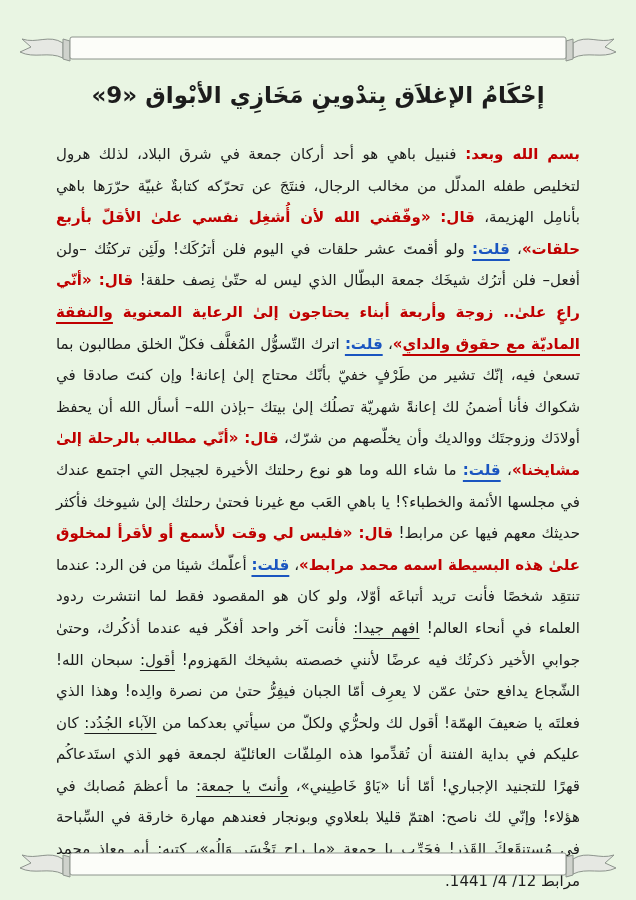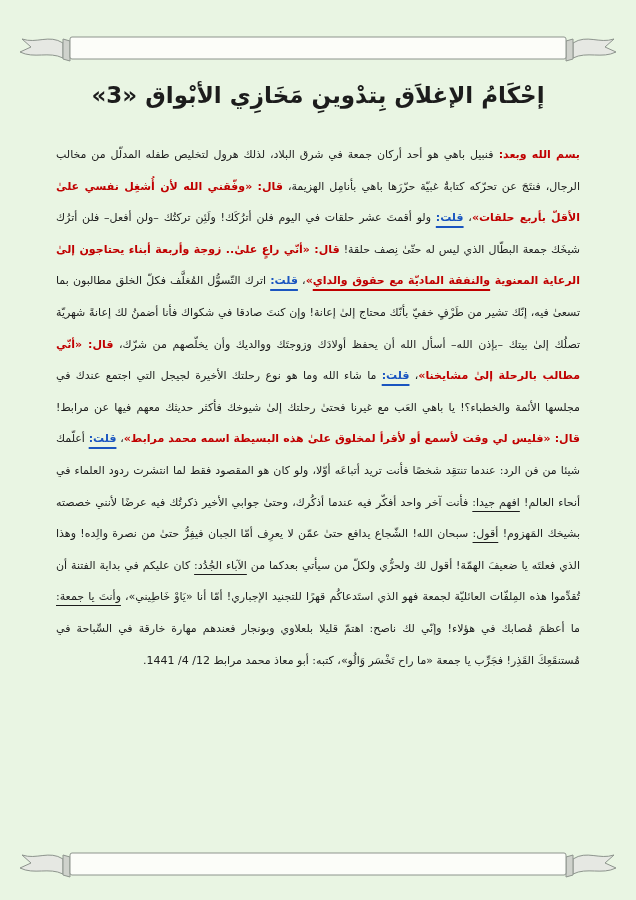--- a/index.html
+++ b/index.html
@@ -27,21 +27,21 @@
   .page-title{
     position:absolute;top:82px;left:0;right:0;margin:0;
     direction:rtl;text-align:center;
     font-size:23px;font-weight:700;color:var(--text);
     letter-spacing:0;
   }
   .body-text{
     position:absolute;top:139px;right:56px;left:56px;margin:0;
     direction:rtl;unicode-bidi:embed;
     text-align:justify;
-    font-size:11px;line-height:31.6px;
+    font-size:15px;line-height:31.6px;
     color:var(--text);
   }
   .seg-normal{color:var(--text);}
   .seg-red,.seg-red-underline{color:var(--accent-red);font-weight:700;}
   .seg-red-underline{text-decoration:underline;text-underline-offset:5px;text-decoration-thickness:1.5px;}
   .seg-blue-underline{color:var(--accent-blue);font-weight:700;text-decoration:underline;text-underline-offset:5px;text-decoration-thickness:1.5px;}
   .seg-underline{color:var(--text);text-decoration:underline;text-underline-offset:5px;text-decoration-thickness:1.2px;}
 </style>
 </head>
 <body>
@@ -51,21 +51,21 @@
   <div class="ribbon ribbon-top">
     <svg viewBox="0 0 602 40" preserveAspectRatio="none">
       <path d="M46,13 C32,4 20,14 5,9 L14,17 3,22 C17,29 32,21 46,28 Z" fill="var(--ribbon-tail)" stroke="var(--ribbon-edge)" stroke-width="1"></path>
       <path d="M556,13 C570,4 582,14 597,9 L588,17 599,22 C585,29 570,21 556,28 Z" fill="var(--ribbon-tail)" stroke="var(--ribbon-edge)" stroke-width="1"></path>
       <path d="M46,9 L53,11 L53,31 L46,29 Z" fill="var(--ribbon-fold)" stroke="var(--ribbon-edge)" stroke-width="1"></path>
       <path d="M556,9 L549,11 L549,31 L556,29 Z" fill="var(--ribbon-fold)" stroke="var(--ribbon-edge)" stroke-width="1"></path>
       <rect x="53" y="7" width="496" height="22" rx="2" fill="var(--ribbon-fill)" stroke="var(--ribbon-edge)" stroke-width="1"></rect>
     </svg>
   </div>
 
-  <h1 class="page-title">إحْكَامُ الإغلاَق بِتدْوينِ مَخَازِي الأبْواق «3»</h1>
+  <h1 class="page-title">إحْكَامُ الإغلاَق بِتدْوينِ مَخَازِي الأبْواق «9»</h1>
 
   <p class="body-text"><span class="seg-red">بسم الله وبعد: </span><span class="seg-normal">فنبيل باهي هو أحد أركان جمعة في شرق البلاد، لذلك هرول لتخليص طفله المدلّل من مخالب الرجال، فنتَجَ عن تحرّكه كتابةٌ غبيّة حرّرَها باهي بأنامِل الهزيمة، </span><span class="seg-red">قال: «وفّقني الله لأن أُشغِل نفسي علىٰ الأقلّ بأربع حلقات»</span><span class="seg-normal">، </span><span class="seg-blue-underline">قلت:</span><span class="seg-normal"> ولو أقمتَ عشر حلقات في اليوم فلن أترُكَك! ولَئِن تركتُك –ولن أفعل– فلن أترُك شيخَك جمعة البطّال الذي ليس له حتّىٰ نِصف حلقة! </span><span class="seg-red">قال: «أنّي راعٍ علىٰ.. زوجة وأربعة أبناء يحتاجون إلىٰ الرعاية المعنوية </span><span class="seg-red-underline">والنفقة الماديّة مع حقوق والداي</span><span class="seg-red">»</span><span class="seg-normal">، </span><span class="seg-blue-underline">قلت:</span><span class="seg-normal"> اترك التّسوُّل المُغلَّف فكلّ الخلق مطالبون بما تسعىٰ فيه، إنّك تشير من طَرْفٍ خفيّ بأنّك محتاج إلىٰ إعانة! وإن كنتَ صادقا في شكواك فأنا أضمنُ لك إعانةً شهريّة تصلُك إلىٰ بيتك –بإذن الله– أسأل الله أن يحفظ أولادَك وزوجتَك ووالديك وأن يخلّصهم من شرّك، </span><span class="seg-red">قال: «أنّي مطالب بالرحلة إلىٰ مشايخنا»</span><span class="seg-normal">، </span><span class="seg-blue-underline">قلت:</span><span class="seg-normal"> ما شاء الله وما هو نوع رحلتك الأخيرة لجيجل التي اجتمع عندك في مجلسها الأئمة والخطباء؟! يا باهي العَب مع غيرنا فحتىٰ رحلتك إلىٰ شيوخك فأكثر حديثك معهم فيها عن مرابط! </span><span class="seg-red">قال: «فليس لي وقت لأسمع أو لأقرأ لمخلوق علىٰ هذه البسيطة اسمه محمد مرابط»</span><span class="seg-normal">، </span><span class="seg-blue-underline">قلت:</span><span class="seg-normal"> أعلّمك شيئا من فن الرد: عندما تنتقِد شخصًا فأنت تريد أتباعَه أوّلا، ولو كان هو المقصود فقط لما انتشرت ردود العلماء في أنحاء العالم! </span><span class="seg-underline">افهم جيدا:</span><span class="seg-normal"> فأنت آخر واحد أفكّر فيه عندما أذكُرك، وحتىٰ جوابي الأخير ذكرتُك فيه عرضًا لأنني خصصته بشيخك المَهزوم! </span><span class="seg-underline">أقول:</span><span class="seg-normal"> سبحان الله! الشّجاع يدافع حتىٰ عمّن لا يعرِف أمّا الجبان فيفِرُّ حتىٰ من نصرة والِده! وهذا الذي فعلتَه يا ضعيفَ الهمّة! أقول لك ولحرُّي ولكلّ من سيأتي بعدكما من </span><span class="seg-underline">الآباء الجُدُد:</span><span class="seg-normal"> كان عليكم في بداية الفتنة أن تُقدِّموا هذه المِلفّات العائليّة لجمعة فهو الذي استَدعاكُم قهرًا للتجنيد الإجباري! أمّا أنا «يَاوْ خَاطِيني»، </span><span class="seg-underline">وأنتَ يا جمعة:</span><span class="seg-normal"> ما أعظمَ مُصابك في هؤلاء! وإنّي لك ناصح: اهتمّ قليلا بلعلاوي وبونجار فعندهم مهارة خارقة في السِّباحة في مُستنقَعِكَ القَذِر! فجَرِّب يا جمعة «ما راح تَخْسَر وَالُو»، كتبه: أبو معاذ محمد مرابط 12/ 4/ 1441.</span></p>
 
   <div class="ribbon ribbon-bottom">
     <svg viewBox="0 0 602 40" preserveAspectRatio="none">
       <path d="M46,13 C32,4 20,14 5,9 L14,17 3,22 C17,29 32,21 46,28 Z" fill="var(--ribbon-tail)" stroke="var(--ribbon-edge)" stroke-width="1"></path>
       <path d="M556,13 C570,4 582,14 597,9 L588,17 599,22 C585,29 570,21 556,28 Z" fill="var(--ribbon-tail)" stroke="var(--ribbon-edge)" stroke-width="1"></path>
       <path d="M46,9 L53,11 L53,31 L46,29 Z" fill="var(--ribbon-fold)" stroke="var(--ribbon-edge)" stroke-width="1"></path>
       <path d="M556,9 L549,11 L549,31 L556,29 Z" fill="var(--ribbon-fold)" stroke="var(--ribbon-edge)" stroke-width="1"></path>
       <rect x="53" y="7" width="496" height="22" rx="2" fill="var(--ribbon-fill)" stroke="var(--ribbon-edge)" stroke-width="1"></rect>

